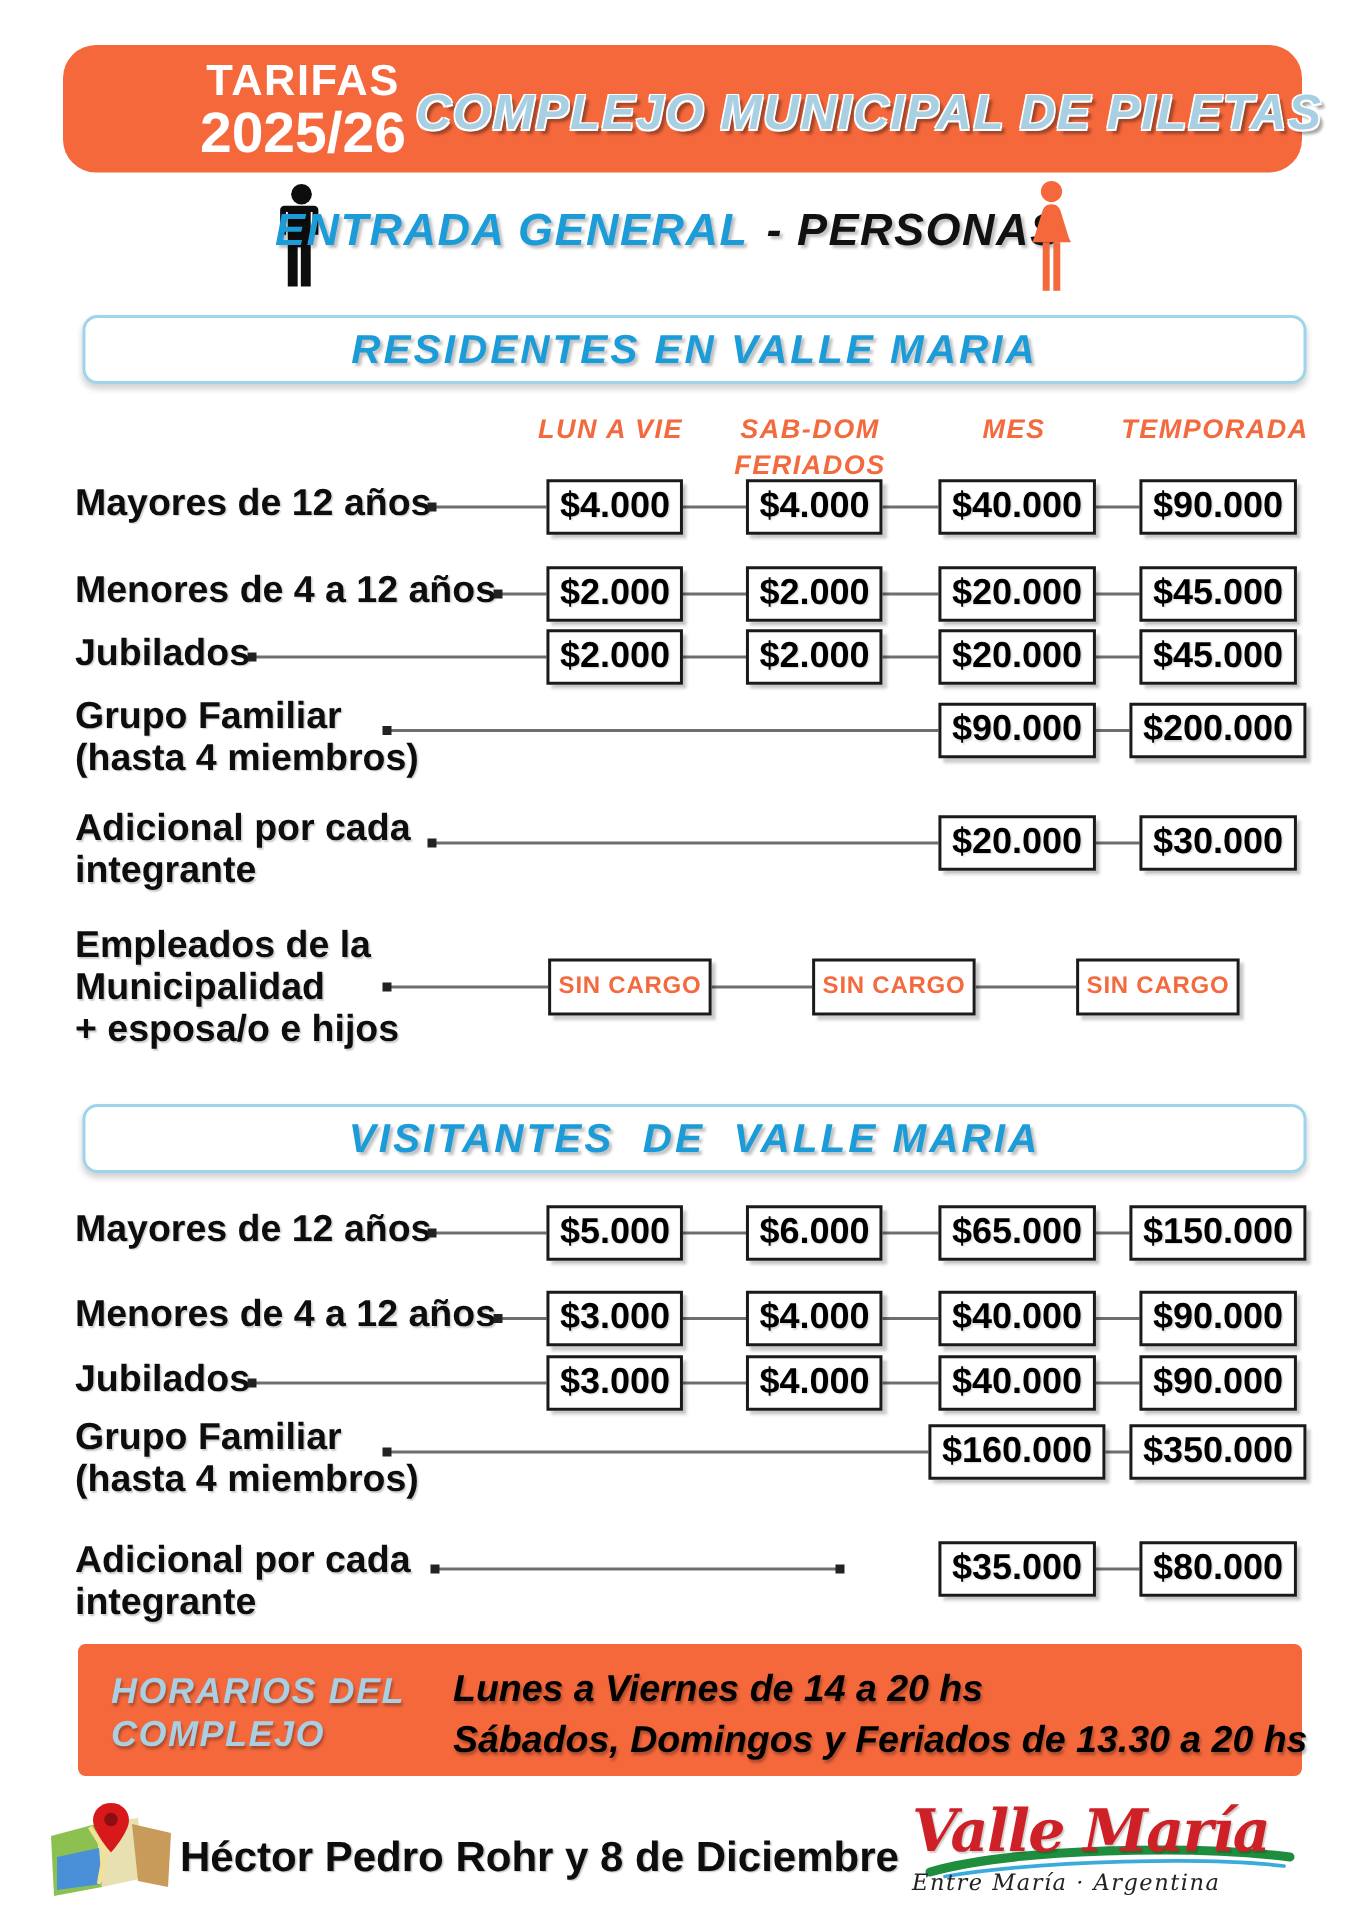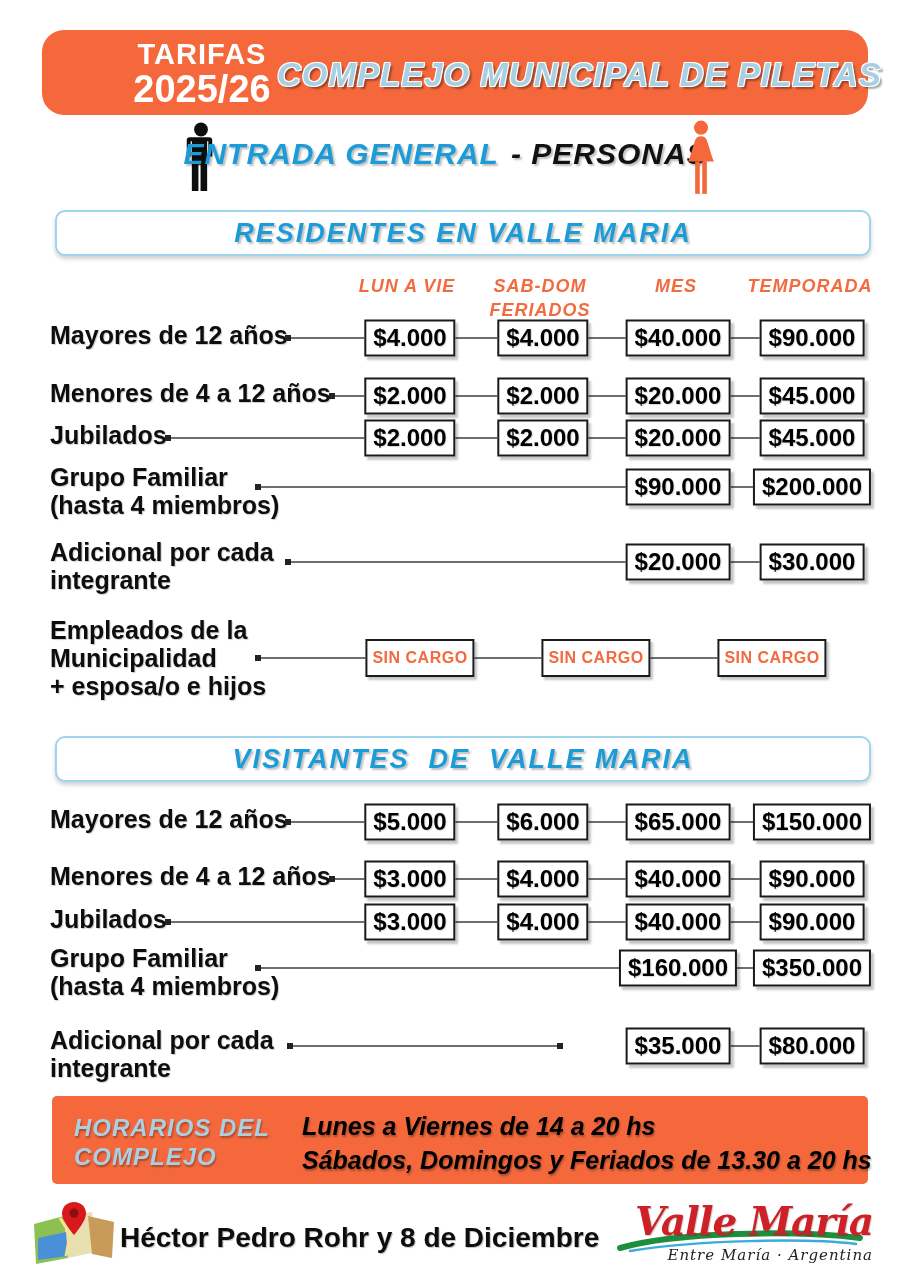--- a/index.html
+++ b/index.html
@@ -60,21 +60,21 @@
   .htitle{position:absolute;left:22px;top:18px;color:#A9CFE3;font-weight:bold;font-style:italic;
           font-size:24px;letter-spacing:1px;white-space:pre-line;line-height:1.2;
           text-shadow:1px 2px 2px rgba(0,0,0,.3);}
   .hsched{position:absolute;left:250px;top:14px;color:#000000;font-weight:bold;font-style:italic;
           font-size:25px;line-height:1.35;text-shadow:1px 2px 2px rgba(0,0,0,.3);white-space:nowrap;}
 
   
   .icon-map{position:absolute;left:30px;top:1200px;}
   .address{position:absolute;left:120px;top:1222px;font-weight:bold;font-size:28px;color:#0d0d0d;
            text-shadow:1px 1px 1px rgba(0,0,0,.25);white-space:nowrap;}
-  .logo{position:absolute;left:608px;top:1198px;width:265px;text-align:right;}
+  .logo{position:absolute;left:608px;top:1198px;width:265px;text-align:left;}
   .logo-swoosh{position:absolute;left:8px;top:30px;}
   .logo-text{position:relative;font-family:"DejaVu Serif", serif;font-style:italic;font-weight:bold;
              font-size:39px;color:#CE2127;letter-spacing:-1px;white-space:nowrap;
              text-shadow:1px 1px 1px rgba(0,0,0,.2);}
   .logo-sub{position:relative;margin-top:2px;font-family:"DejaVu Serif", serif;font-style:italic;
             font-size:15px;color:#222;letter-spacing:1px;white-space:nowrap;}
 </style>
 </head>
 <body>
 

